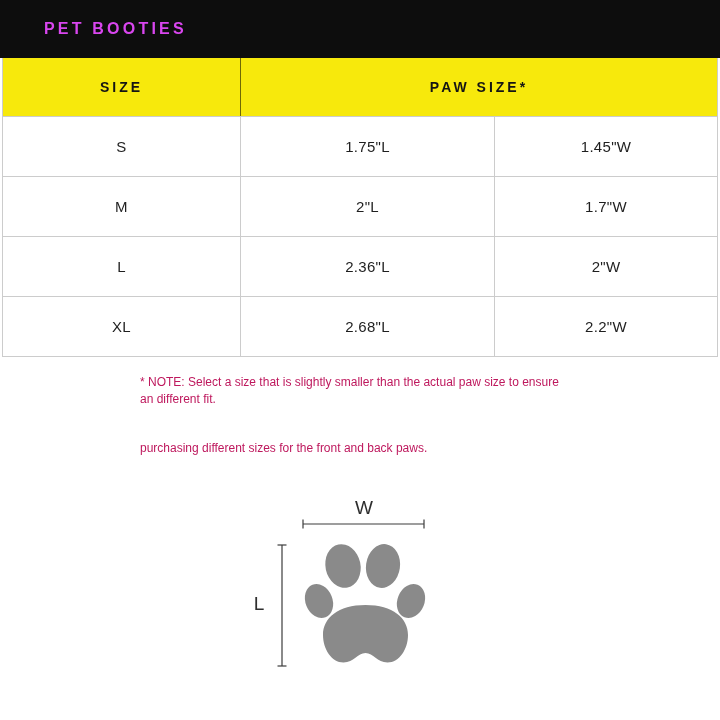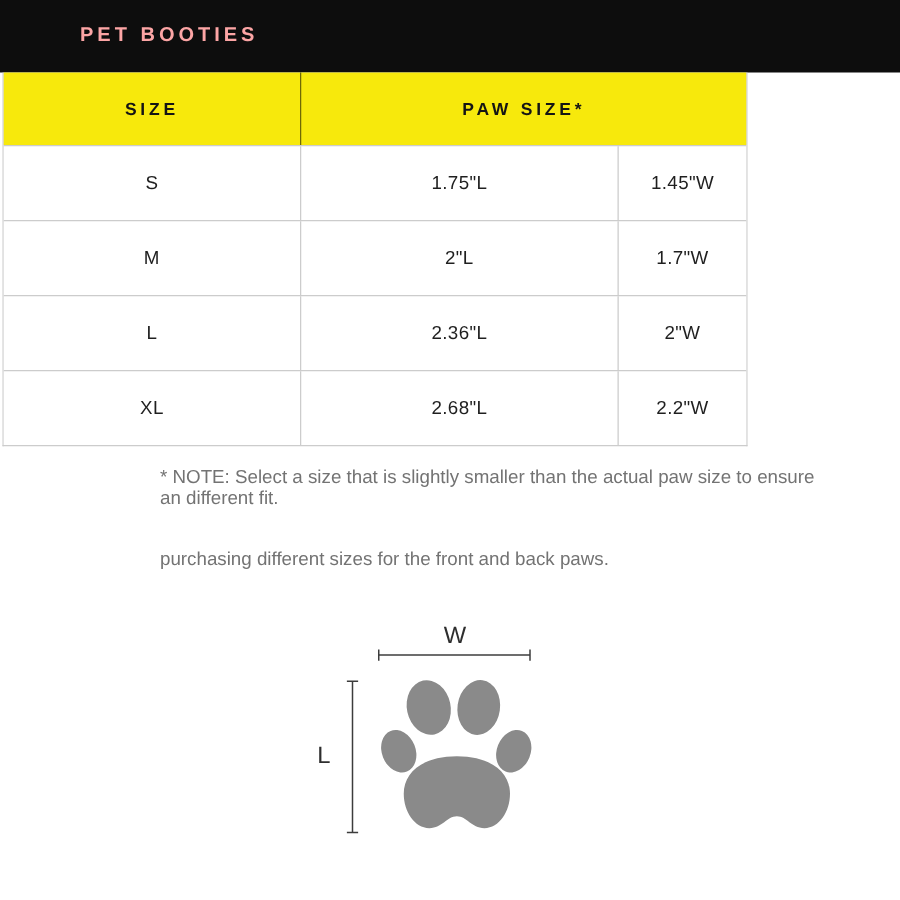--- a/index.html
+++ b/index.html
@@ -12,32 +12,32 @@
   }
 
   
   .titlebar {
     position: absolute; left: 0; top: 0;
     width: 720px; height: 58px;
     background: #0d0d0d;
     display: flex; align-items: center;
   }
   .titlebar .title {
-    color: #fca5a5;
+    color: #d946ef;
     font-size: 16px;
     font-weight: bold;
     letter-spacing: 3.2px;
-    margin-left: 64px;
+    margin-left: 44px;
     white-space: nowrap;
   }
 
   
   .size-table {
     position: absolute; left: 2px; top: 58px;
-    width: 596px;
+    width: 716px;
     border-left: 1px solid #cccccc;
     border-right: 1px solid #cccccc;
     border-bottom: 1px solid #cccccc;
     box-sizing: border-box;
   }
   .yellow-row {
     display: flex;
     height: 58px;
     background: #f7e90c;
   }
@@ -66,24 +66,24 @@
     color: #1f1f1f;
     letter-spacing: 0.3px;
     box-sizing: border-box;
   }
   .trow .cell.c-size  { width: 238px; border-right: 1px solid #cccccc; }
   .trow .cell.c-len   { width: 254px; border-right: 1px solid #cccccc; }
   .trow .cell.c-wid   { flex: 1; }
 
   
   .notes {
-    position: absolute; left: 128px; top: 374px;
-    font-size: 15px;
+    position: absolute; left: 140px; top: 374px;
+    font-size: 12px;
     line-height: 16.5px;
-    color: #737373;
+    color: #be185d;
   }
   .notes p { margin: 0; }
   .notes p + p { margin-top: 16px; }
 
   
   .diagram {
     position: absolute; left: 240px; top: 488px;
     width: 250px; height: 230px; margin: 0;
   }
   .diagram svg { display: block; }

